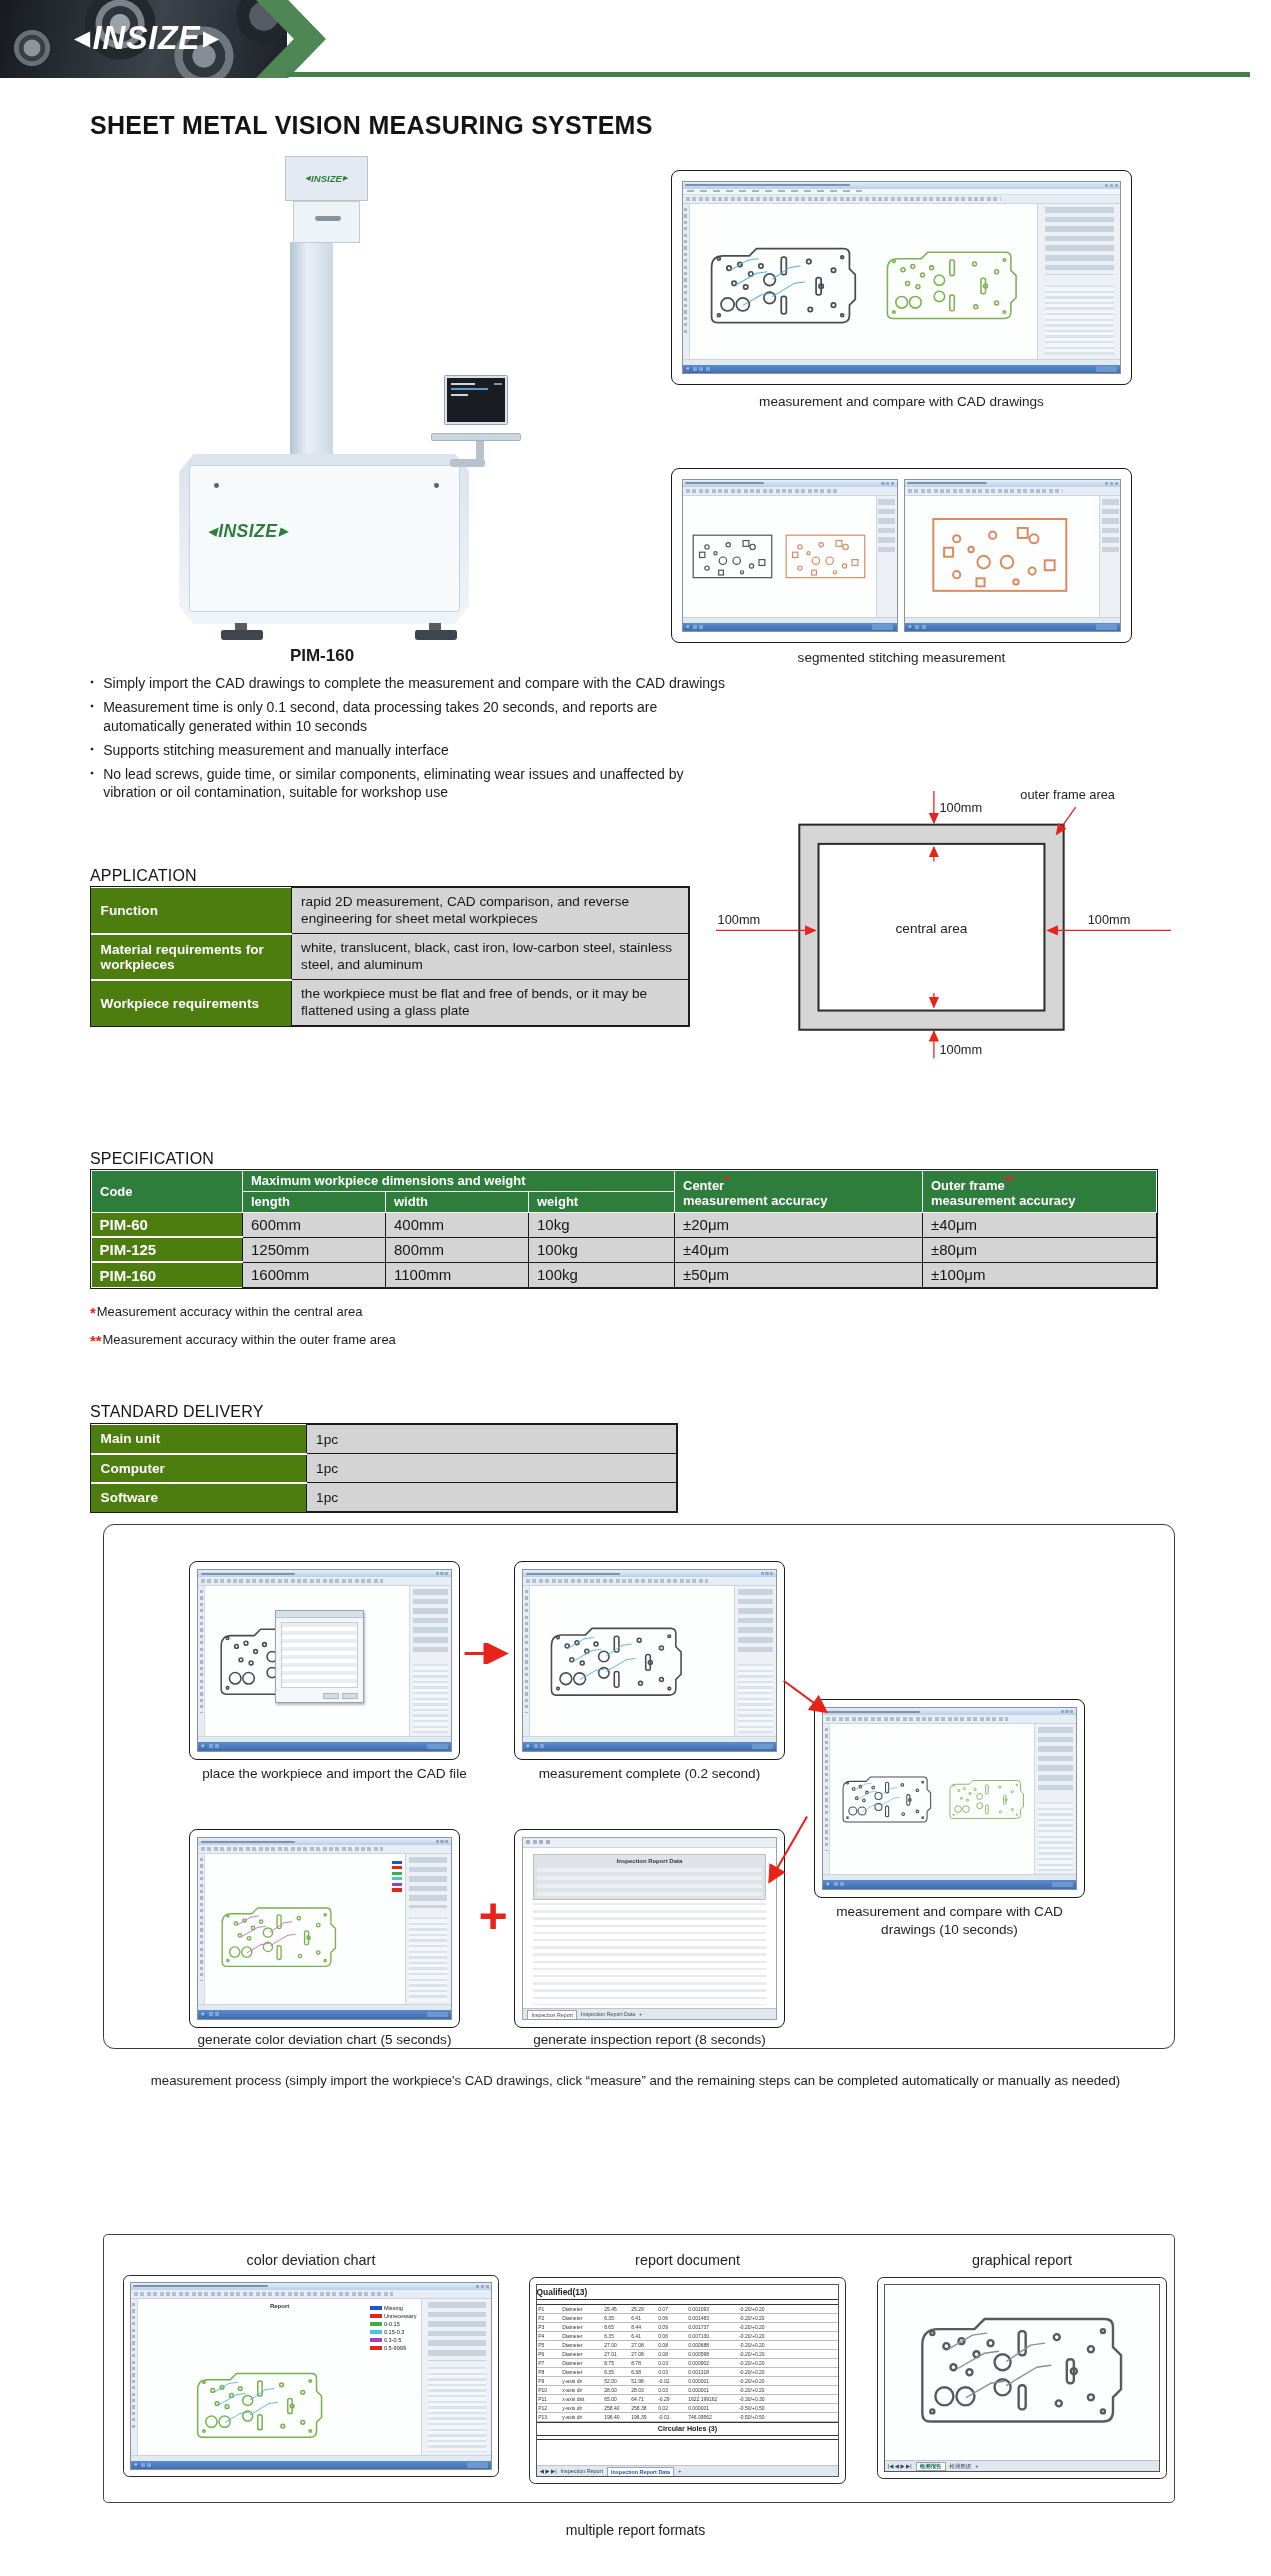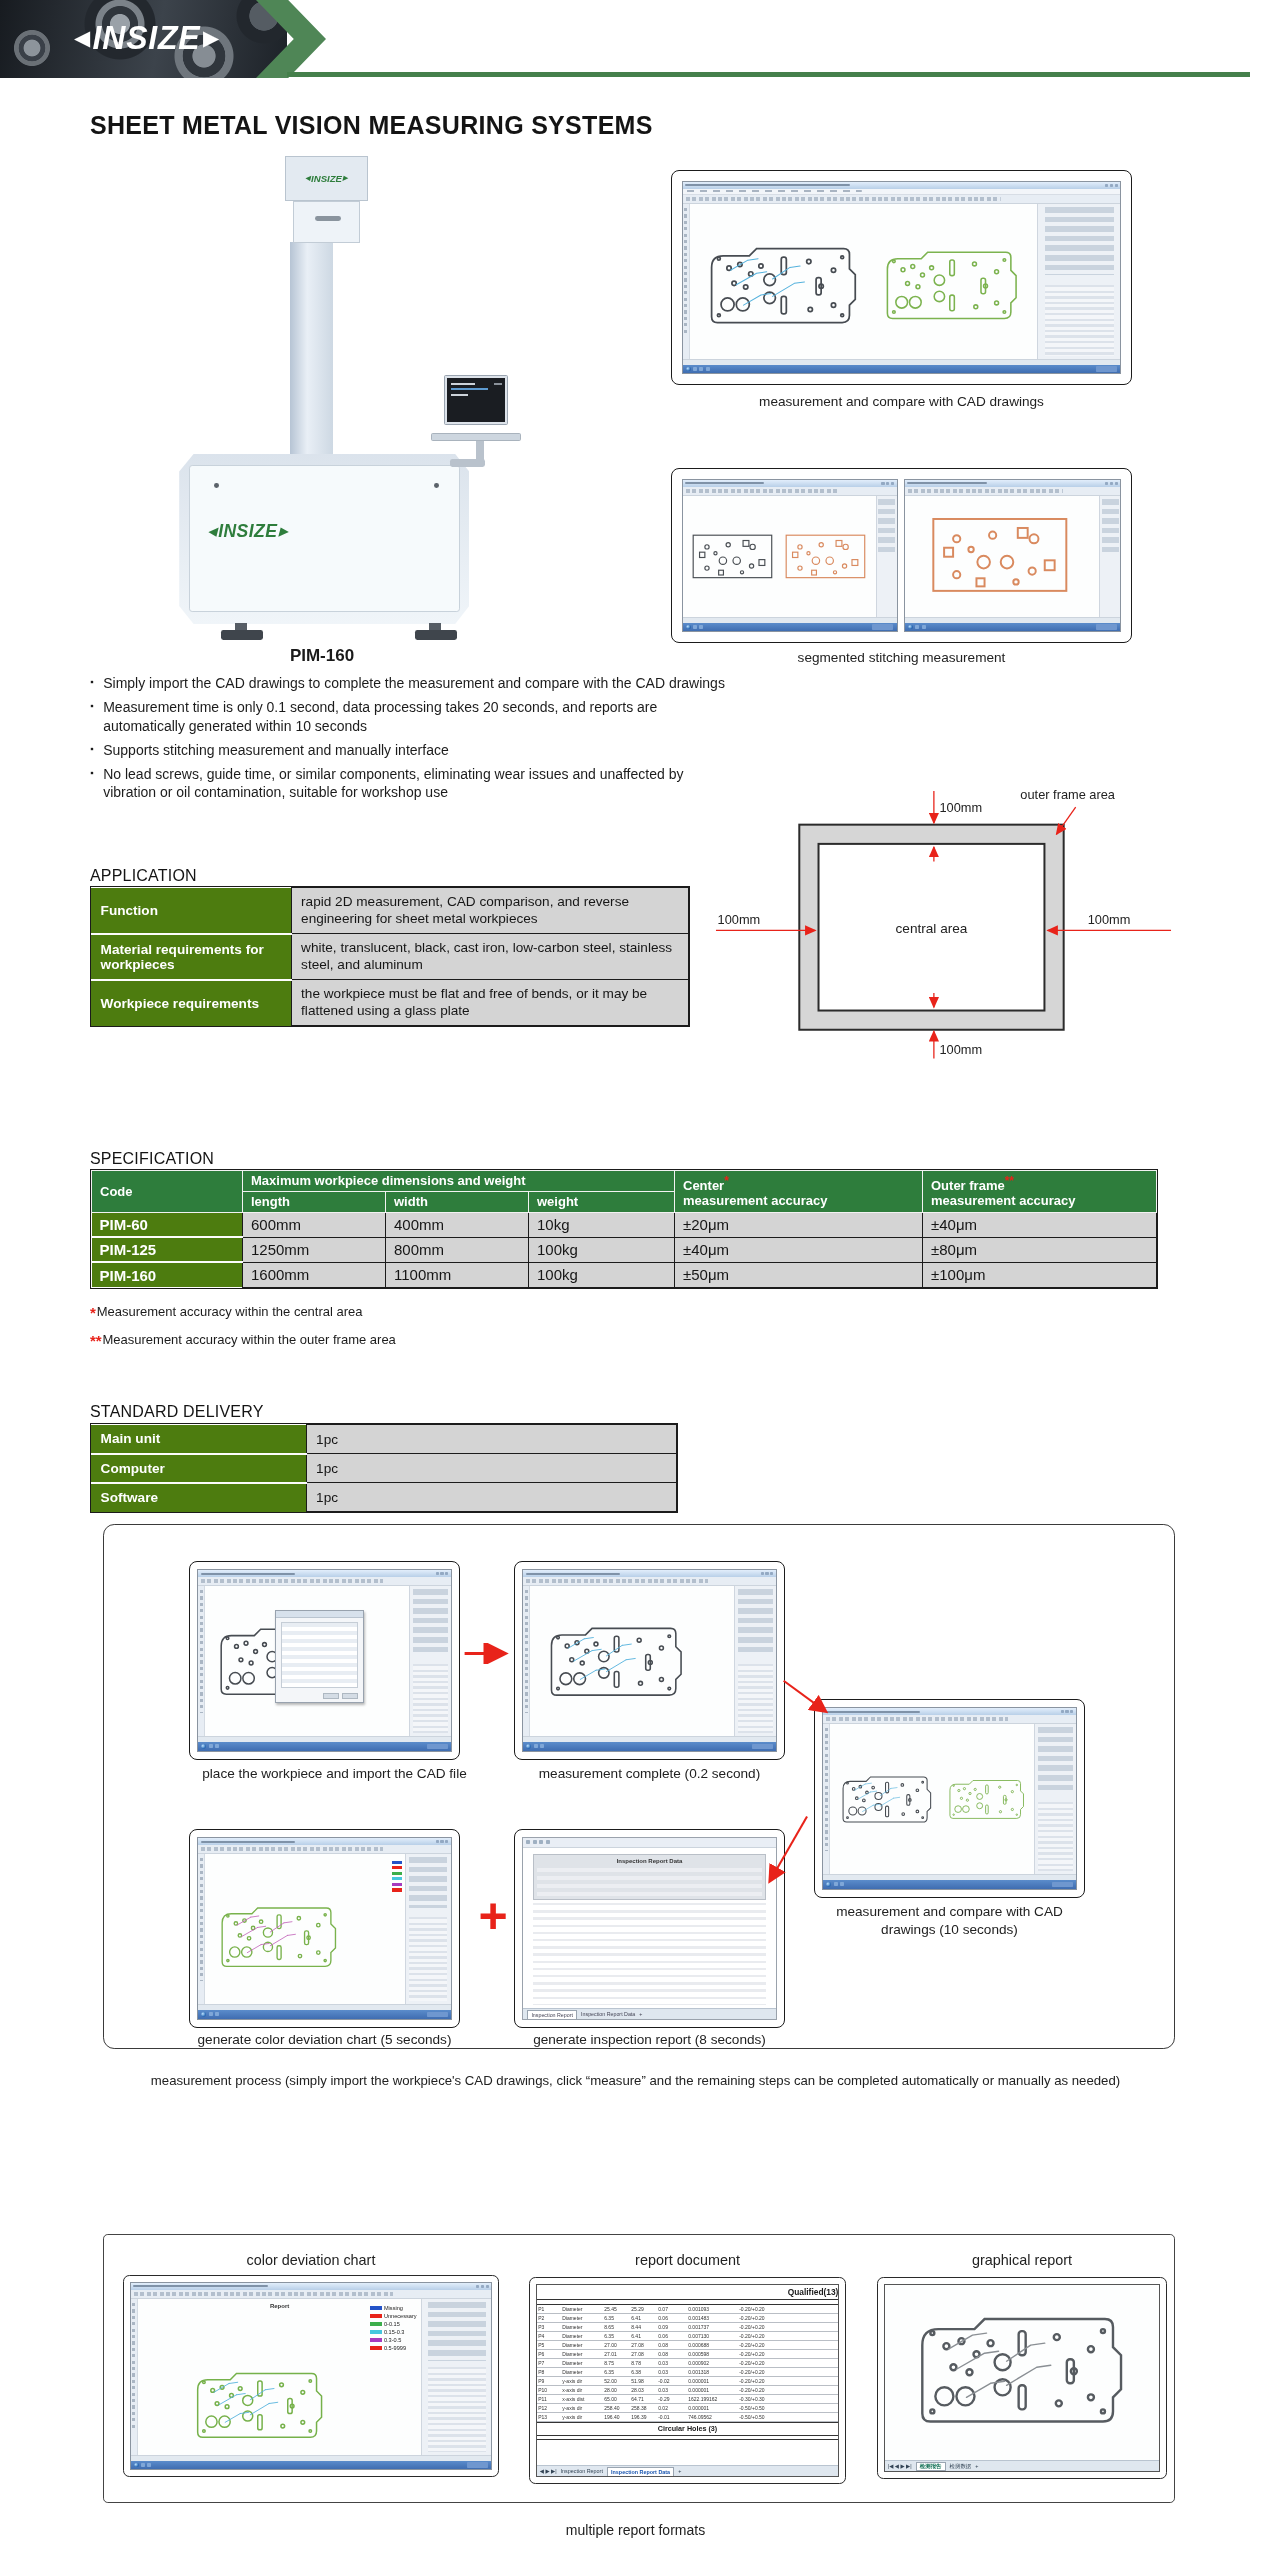--- a/index.html
+++ b/index.html
@@ -142,21 +142,21 @@
   
   .rbox{position:absolute;left:103px;top:2234px;width:1072px;height:269px;border:1.2px solid #444;border-radius:4.8px}
   .rhead{position:absolute;top:2252px;text-align:center;font-size:14.4px;color:#222}
   .thumb{position:absolute;background:#fff;border:1.6px solid #2a2a2a;border-radius:6.4px;padding:5.6px}
   .t1text{position:absolute;font-size:5.4px;line-height:1.45;color:#333;white-space:pre}
   .leg{position:absolute;right:4.8px;top:6.4px;display:flex;flex-direction:column;gap:2px}
   .leg-item{display:flex;align-items:center;gap:2.4px;font-size:5.6px;color:#222}
   .leg-item .sw{width:12px;height:4.8px;flex:none}
 
   .repdoc{position:relative;width:100%;height:100%;background:#fff;border:1.2px solid #555;display:flex;flex-direction:column;overflow:hidden;font-family:"Liberation Sans",sans-serif}
-  .rd-title{flex:none;text-align:right;font-size:8.4px;font-weight:bold;padding:2.4px 0;border-bottom:1.6px solid #333}
+  .rd-title{flex:none;text-align:left;font-size:8.4px;font-weight:bold;padding:2.4px 0;border-bottom:1.6px solid #333}
   .rd-hdr{flex:none;display:flex;font-size:5.3px;font-weight:bold;border-bottom:1.2px solid #333;padding:1.6px 1.6px;color:#223}
   .rd-row{flex:none;display:flex;font-size:5px;border-bottom:0.8px solid #b9bec5;padding:1px 1.6px;color:#333}
   .rd-sec{flex:none;text-align:center;font-size:7.2px;font-weight:bold;border-top:1.2px solid #333;border-bottom:1.2px solid #333;padding:1.6px 0}
   .rd-hdr span,.rd-row span{overflow:hidden;white-space:nowrap}
   .cw0{width:24px}.cw1{width:42px}.cw2{width:27px}.cw3{width:27px}.cw4{width:30px}.cw5{width:51px}.cw6{width:51px}.cw7{flex:1}
   .rd-tabs{margin-top:auto;height:11.2px;background:#dfe7ef;border-top:0.8px solid #b9c4d0;display:flex;align-items:center;gap:4px;padding:0 3.2px;font-size:5.4px;color:#345;flex:none}
   .rd-tabs .seltab{background:#fff;border:0.8px solid #9aa5b1;border-bottom:0;height:9.6px;display:flex;align-items:center;padding:0 3.2px;color:#1b56b0;font-weight:bold}
   .gtabs-sel{background:#fff;border:0.8px solid #9aa5b1;height:9.6px;display:flex;align-items:center;padding:0 3.2px;color:#0e6e52;font-weight:bold}
 
   .summary-cap{position:absolute;left:115px;top:2073px;width:1041px;text-align:center;font-size:13.2px;color:#222}

